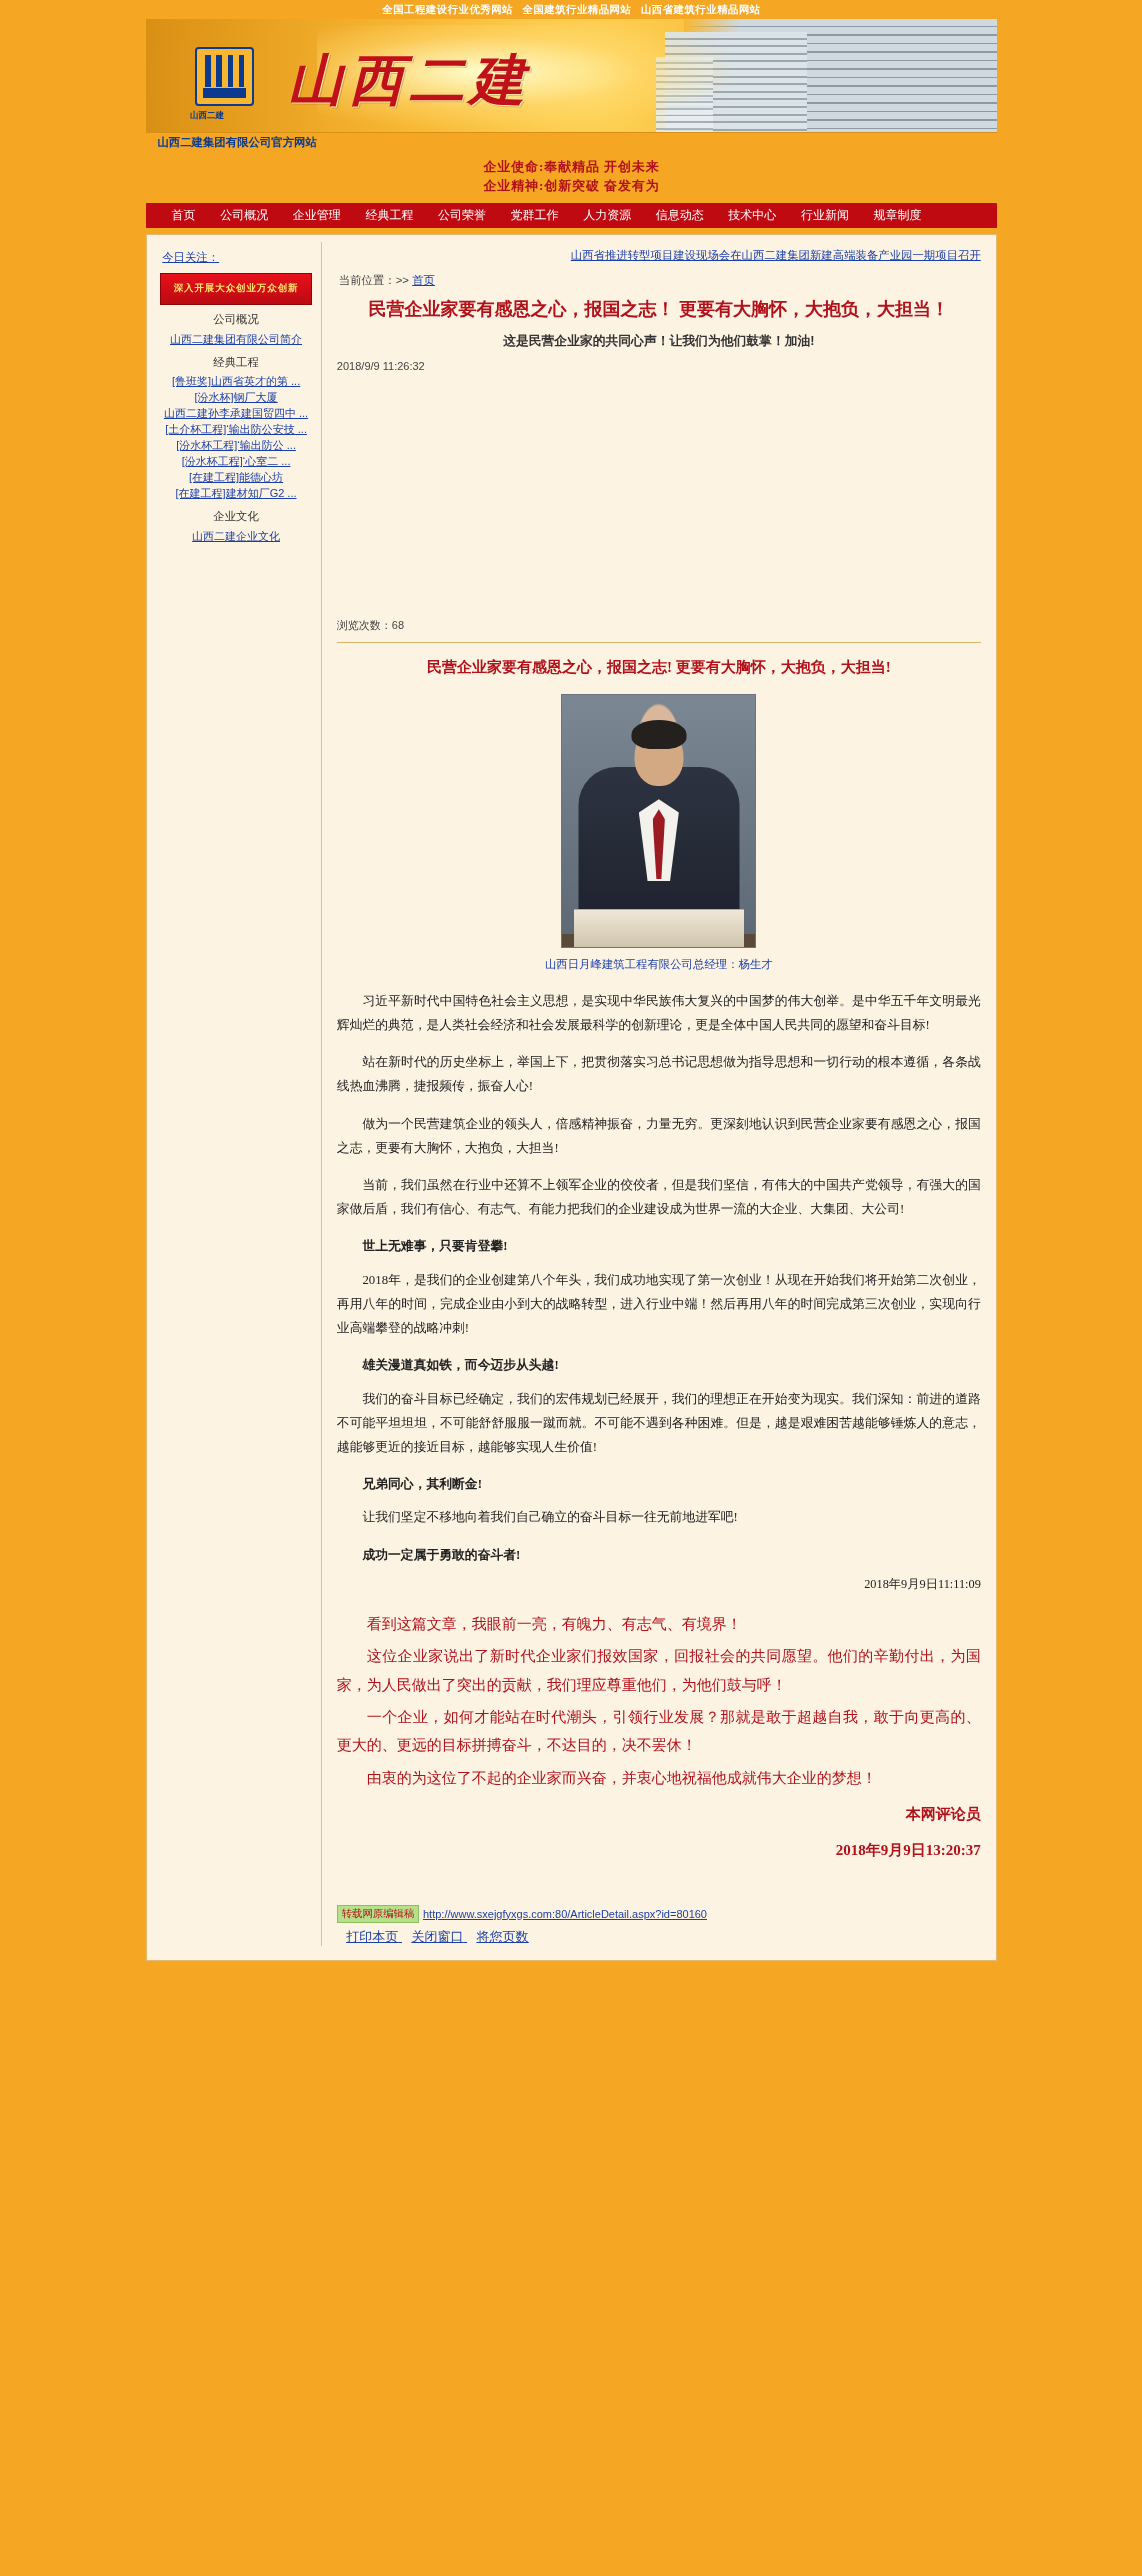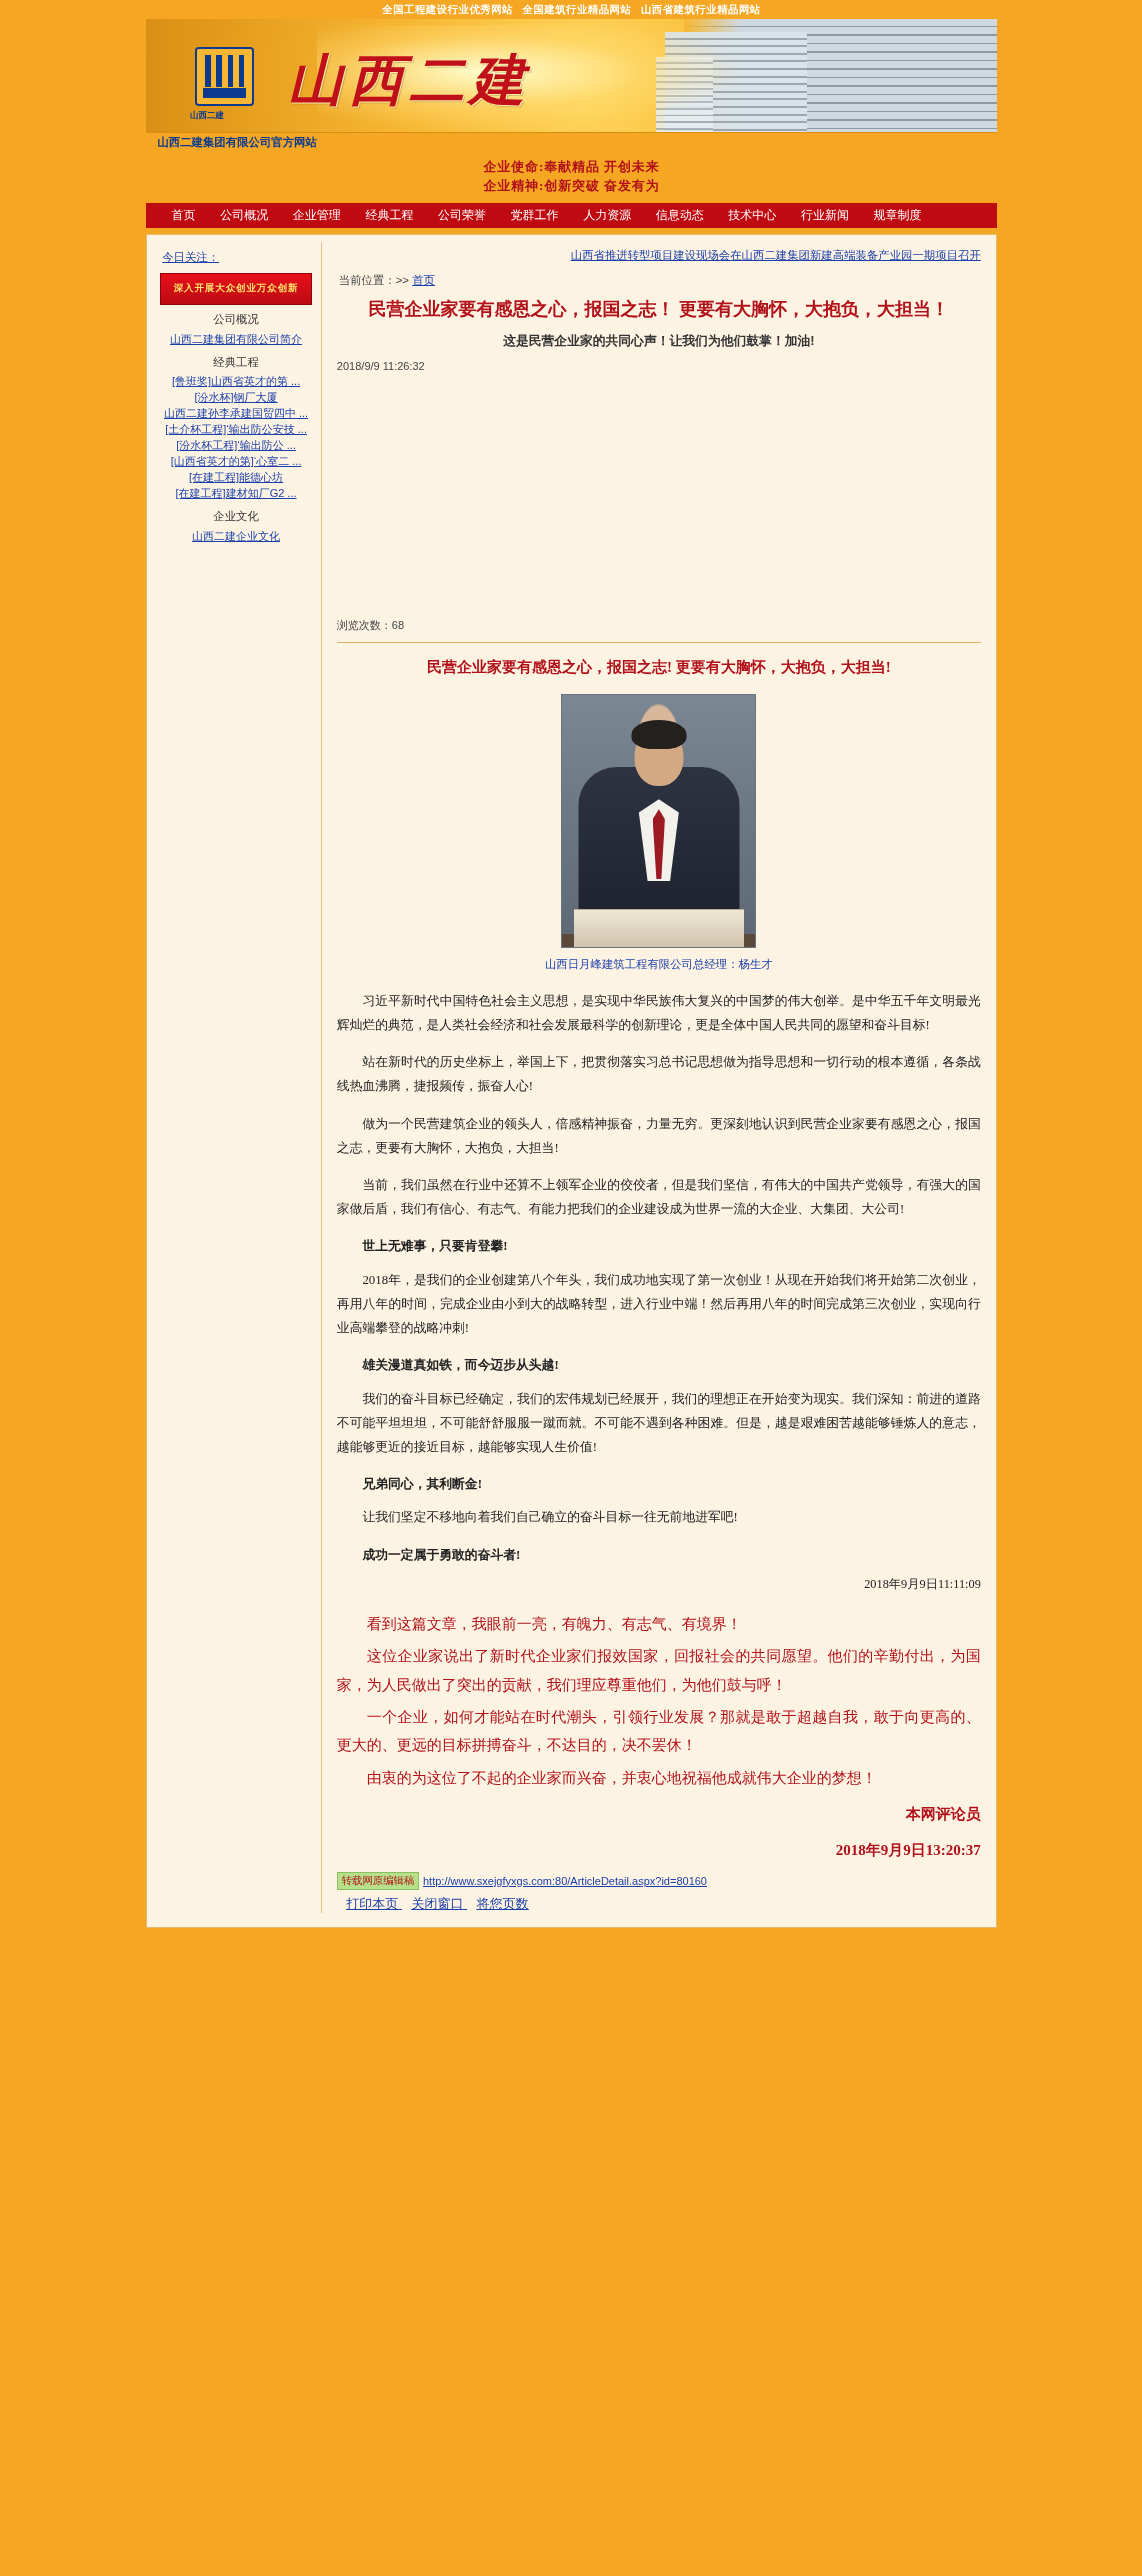--- a/index.html
+++ b/index.html
@@ -265,21 +265,21 @@
     text-align:justify;
   }
   .sign {
     text-align:right; color:#b2111a; font-weight:bold;
     font-size:15px; line-height:26.5px;
     font-family:"Liberation Serif", serif;
     margin-top:9.5px;
   }
 
   .srcline {
-    margin-top:8px; font-size:11px; color:#333;
+    margin-top:41px; font-size:11px; color:#333;
     display:flex; align-items:center; gap:3.8px;
   }
   .srcbox {
     background:#b6e08a; border:0.9px solid #8cbf5e;
     padding:0.9px 3.8px; color:#b2111a; font-size:10.4px; white-space:nowrap;
   }
   .srcline a { color:#1a3faa; text-decoration:underline; }
   .tool-row {
     font-size:13px; color:#1a3faa; margin-top:5.7px;text-decoration:underline;
   }
@@ -346,21 +346,21 @@
 
         <div class="lsec-title">公司概况</div>
         <a class="llink" href="#">山西二建集团有限公司简介</a>
 
         <div class="lsec-title">经典工程</div>
         <a class="llink" href="#">[鲁班奖]山西省英才的第 ...</a>
         <a class="llink" href="#">[汾水杯]钢厂大厦</a>
         <a class="llink" href="#">山西二建孙李承建国贸四中 ...</a>
         <a class="llink" href="#">[土介杯工程]‘输出防公安技 ...</a>
         <a class="llink" href="#">[汾水杯工程]‘输出防公 ...</a>
-        <a class="llink" href="#">[山西省英才的第]‘心室二 ...</a>
+        <a class="llink" href="#">[汾水杯工程]‘心室二 ...</a>
         <a class="llink" href="#">[在建工程]能德心坊</a>
         <a class="llink" href="#">[在建工程]建材知厂G2 ...</a>
 
         <div class="lsec-title">企业文化</div>
         <a class="llink" href="#">山西二建企业文化</a>
       </div>
 
       <div class="vdiv"></div>
 
       <div class="maincol">

